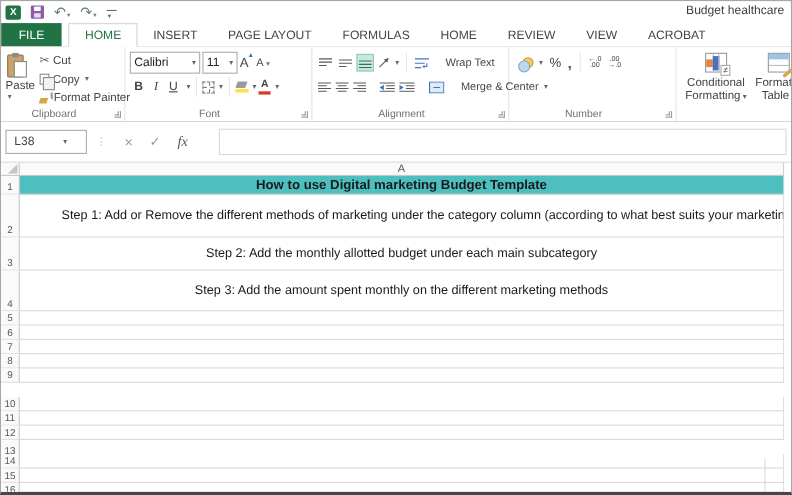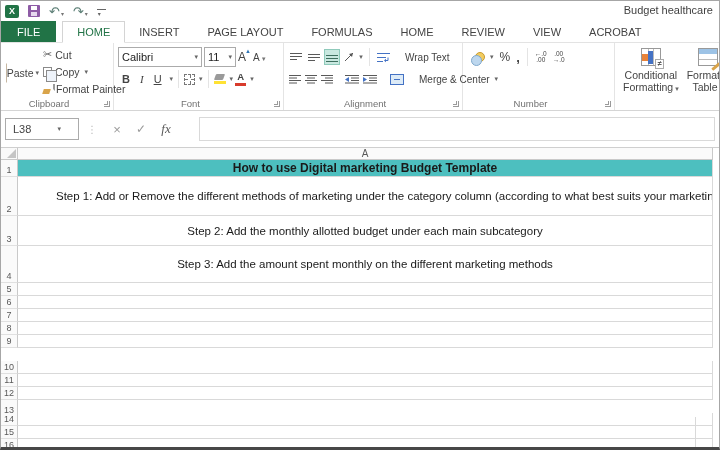--- a/index.html
+++ b/index.html
@@ -29,21 +29,21 @@
   .grp{position:relative;border-right:1px solid #E4E4E4;padding:3px 2px 14px 4px;flex:0 0 auto;}
   .grp-label{position:absolute;bottom:1px;left:0;right:16px;text-align:center;font-size:9.5px;color:#717171;}
   .launcher{position:absolute;right:3px;bottom:3px;width:6px;height:6px;border-right:1px solid #9a9a9a;border-bottom:1px solid #9a9a9a;}
   .launcher::before{content:"";position:absolute;right:1px;bottom:1px;width:3px;height:3px;border-right:1px solid #9a9a9a;border-bottom:1px solid #9a9a9a;}
   .dd{font-size:7px;color:#666;margin-left:2px;}
   .rrow{display:flex;align-items:center;height:22px;gap:2px;}
   .rbtn{display:inline-flex;align-items:center;gap:3px;font-size:10.5px;color:#444;padding:0 2px;white-space:nowrap;}
   .vsep{width:1px;height:18px;background:#E4E4E4;margin:0 3px;}
   
   .clip-body{display:flex;}
-  .paste-btn{width:34px;display:flex;flex-direction:row;align-items:center;font-size:10.5px;color:#444;padding-top:2px;}
+  .paste-btn{width:34px;display:flex;flex-direction:column;font-size:10.5px;color:#444;padding-top:2px;}
   .clip-small{display:flex;flex-direction:column;justify-content:flex-start;margin-left:2px;}
   .clip-small .rbtn{height:17px;}
   .cut-glyph{font-size:11px;color:#666;}
   .copy-ic{width:9px;height:10px;border:1px solid #8a8a8a;background:#fff;position:relative;}
   .copy-ic::before{content:"";position:absolute;left:2px;top:2px;width:9px;height:10px;border:1px solid #8a8a8a;background:#eef3fa;}
   .fp-ic{width:10px;height:10px;position:relative;}
   .fp-ic::before{content:"";position:absolute;left:0;top:5px;width:7px;height:5px;background:#D9A44A;transform:skewX(-18deg);}
   .fp-ic::after{content:"";position:absolute;left:5px;top:0;width:5px;height:5px;border-right:2px solid #9a9a9a;border-bottom:2px solid transparent;}
   
   .selbox{display:flex;align-items:center;border:1px solid #ABABAB;background:#fff;height:20px;font-size:11px;color:#222;padding:0 3px;justify-content:space-between;}
@@ -168,21 +168,21 @@
               <span>Format Painter</span>
             </span>
         </div>
       </div>
       <div class="grp-label">Clipboard</div>
       <span class="launcher"></span>
     </div>
 
     <div class="grp" style="width:170px">
       <div class="rrow">
-        <span class="selbox" style="width:84px">
+        <span class="selbox" style="width:64px">
             <span>Calibri</span>
             <span class="dd">▾</span>
           </span>
         <span class="selbox" style="width:32px">
             <span>11</span>
             <span class="dd">▾</span>
           </span>
         <span class="grow-a"><span>A</span><span class="tick">▲</span></span>
         <span class="shrink-a"><span>A</span><span class="tick dd-mini">▼</span></span>
       </div>

